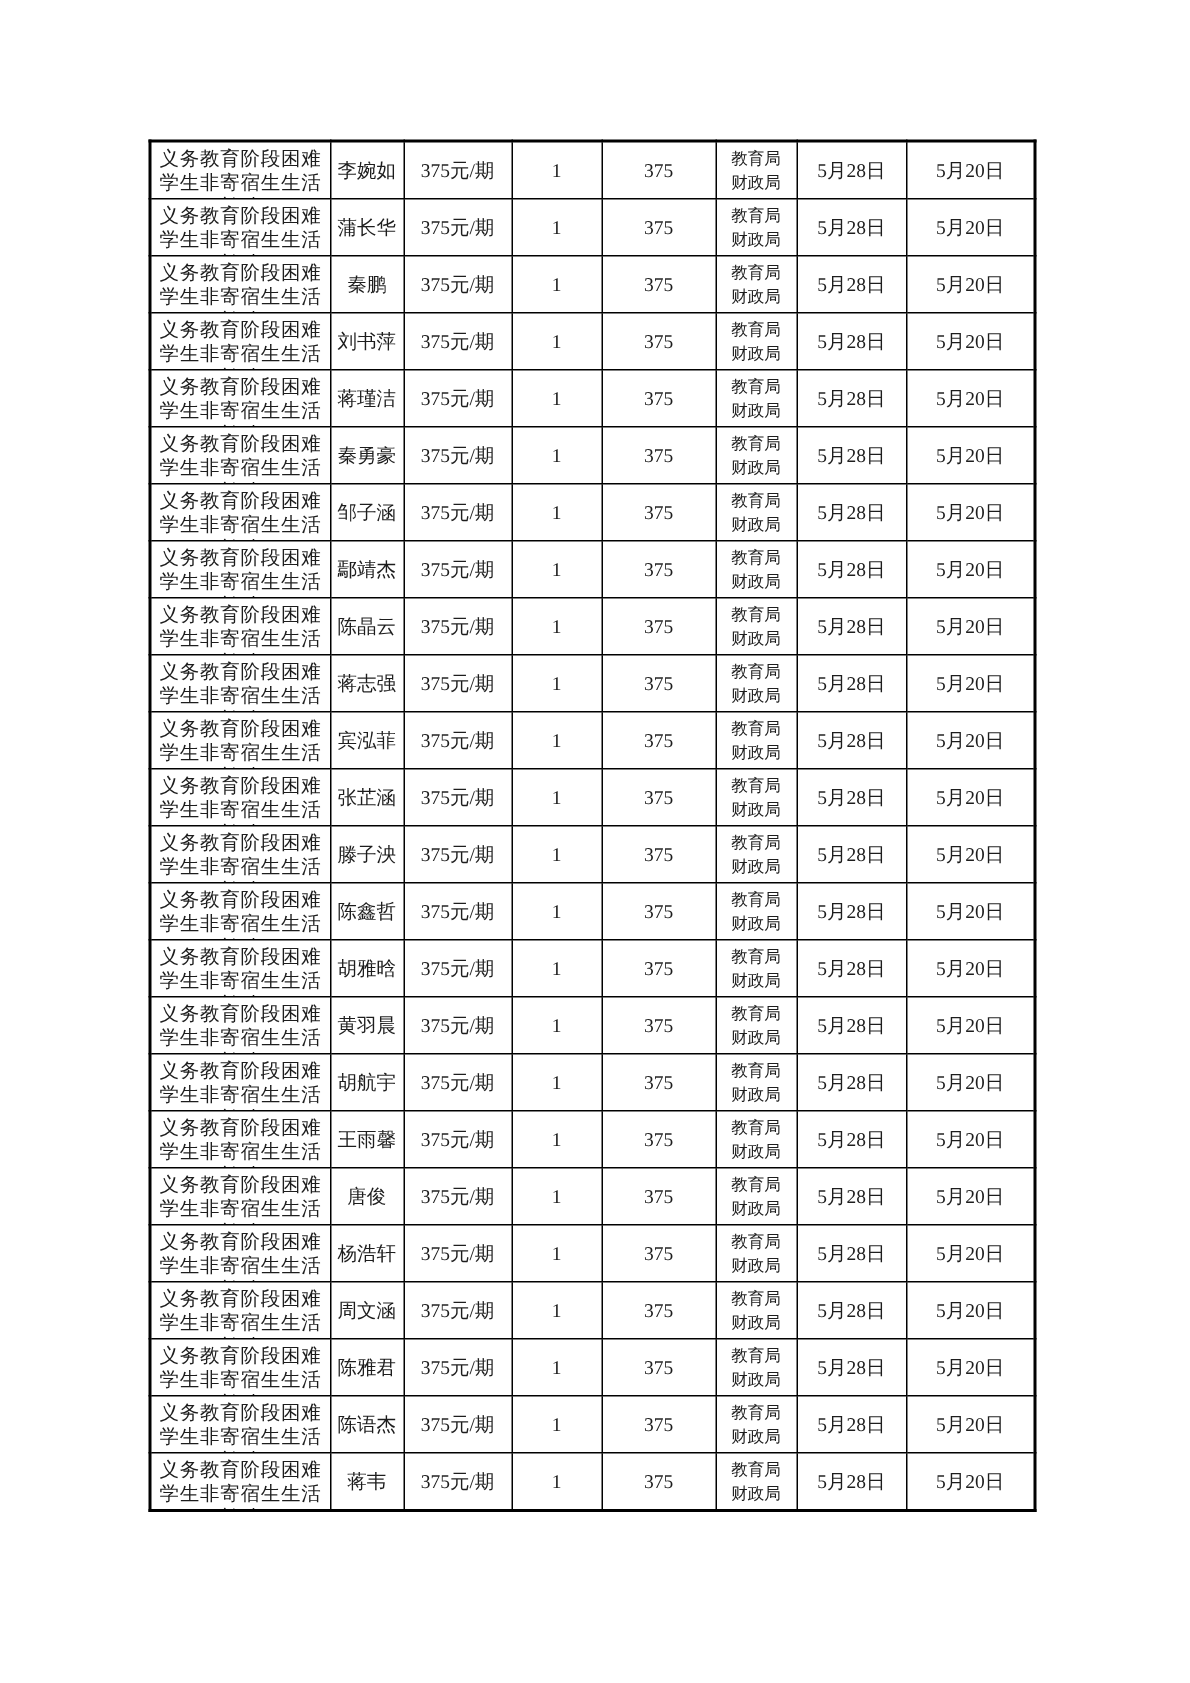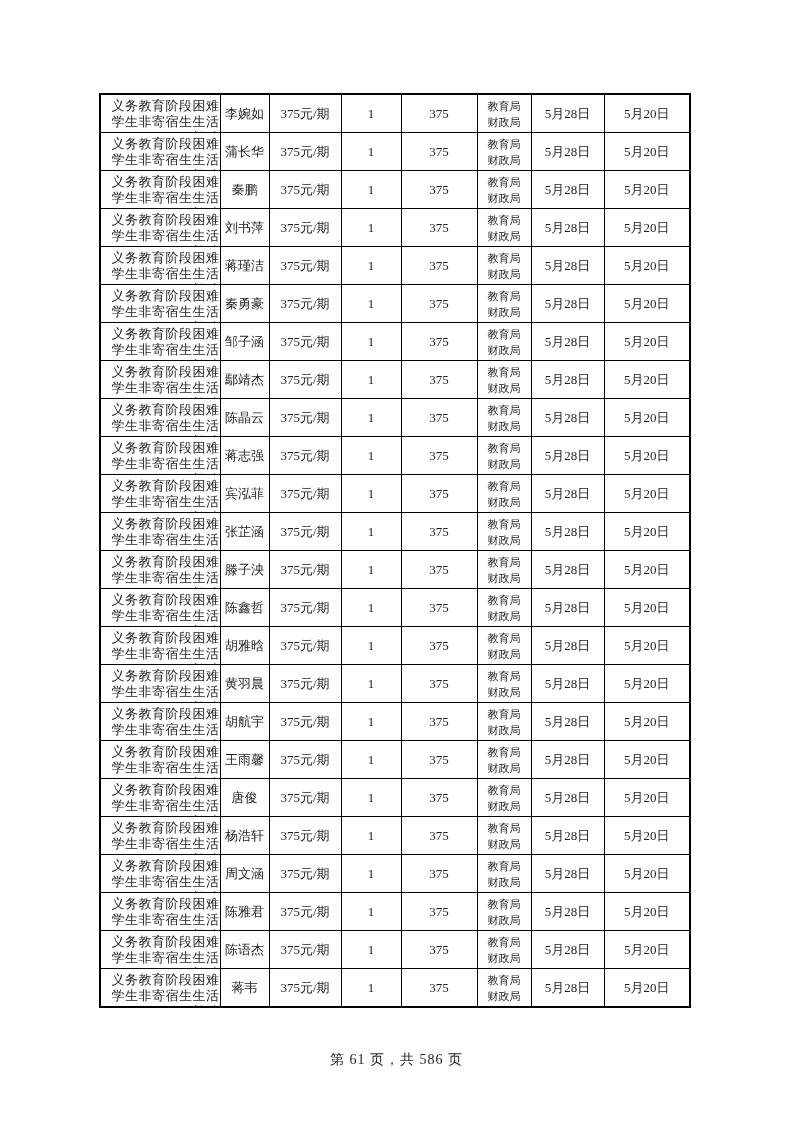--- a/index.html
+++ b/index.html
@@ -40,21 +40,20 @@
     overflow: hidden;
   }
   td.c-project .clip {
     box-sizing: border-box;
     height: 37px;
     padding-top: 3px;
     overflow: hidden;
     line-height: 16px;
     font-size: 13px;
     letter-spacing: 0.5px;
-    text-align: right;
   }
   td.c-agency .two-line {
     line-height: 16px;
     font-size: 11px;
   }
   .page-footer {
     position: absolute;
     left: 0;
     top: 1051px;
     width: 100%;
@@ -652,15 +651,14 @@
         <div>教育局</div>
         <div>财政局</div>
       </div>
     </td>
     <td class="c-date1">5月28日</td>
     <td class="c-date2">5月20日</td>
   </tr>
 </tbody>
   </table>
 
-  <div class="page-footer">第 61 页，共 586 页</div>
 
 </div>
 
 </body></html>

